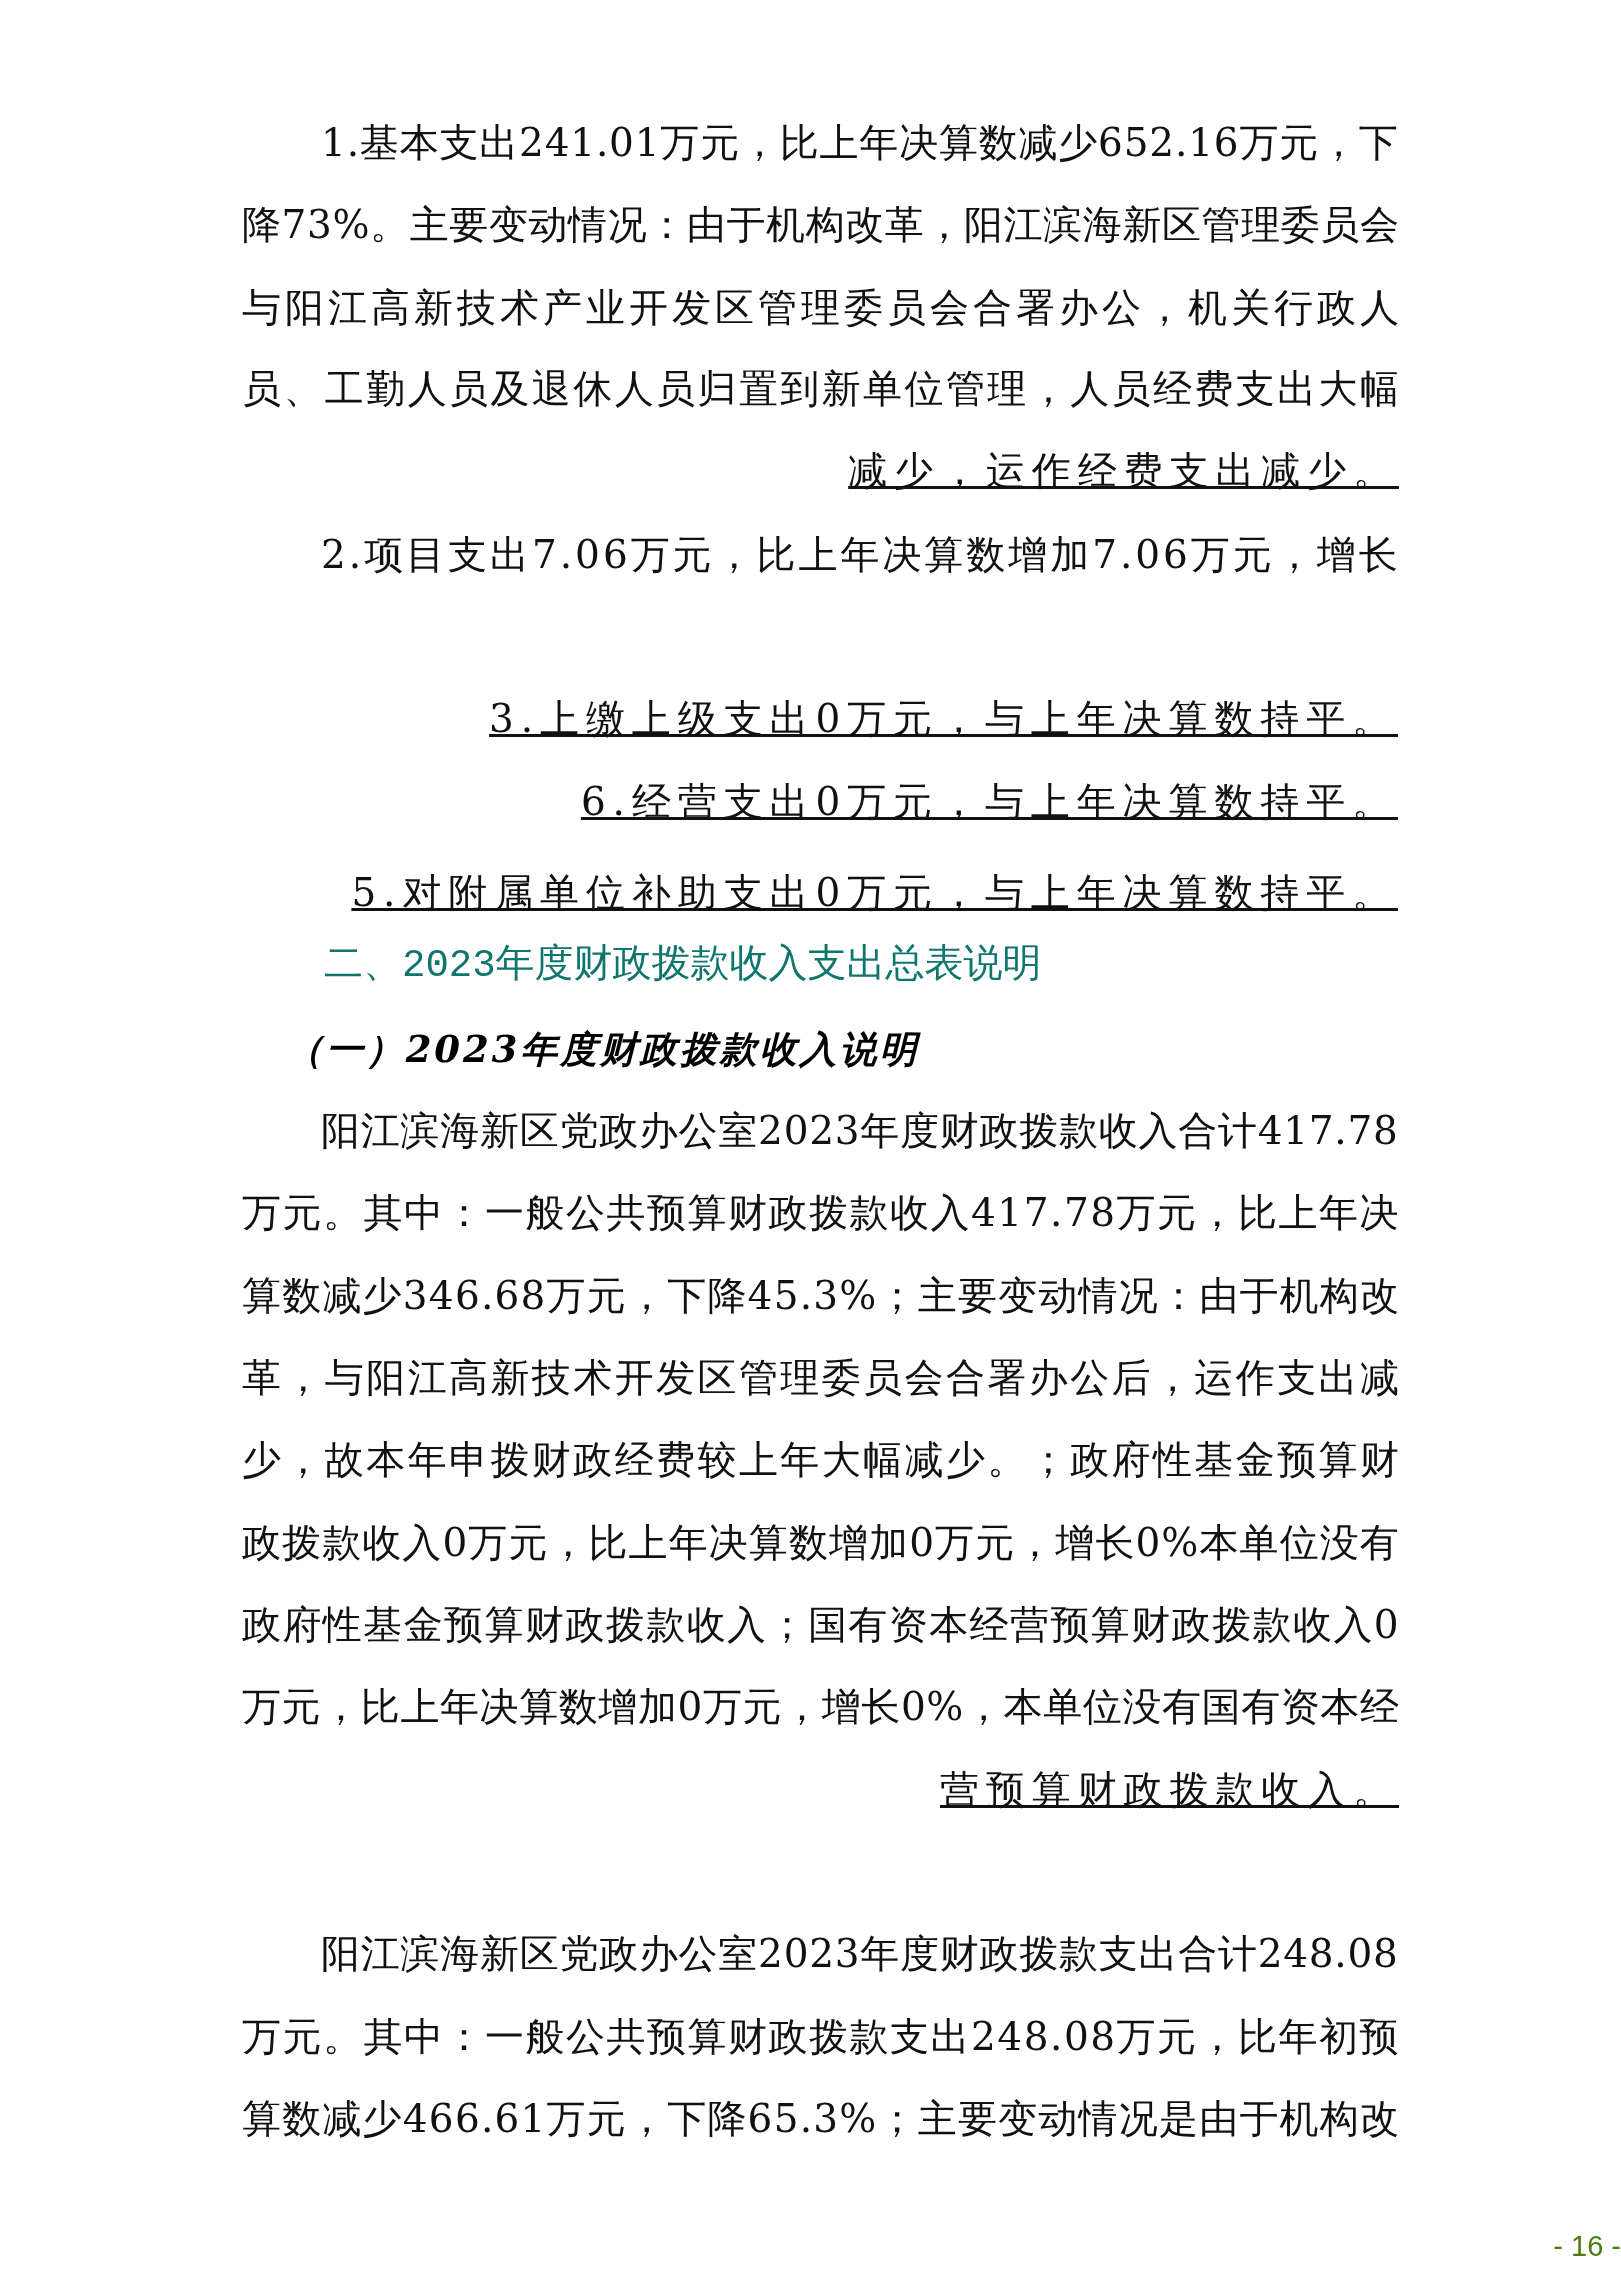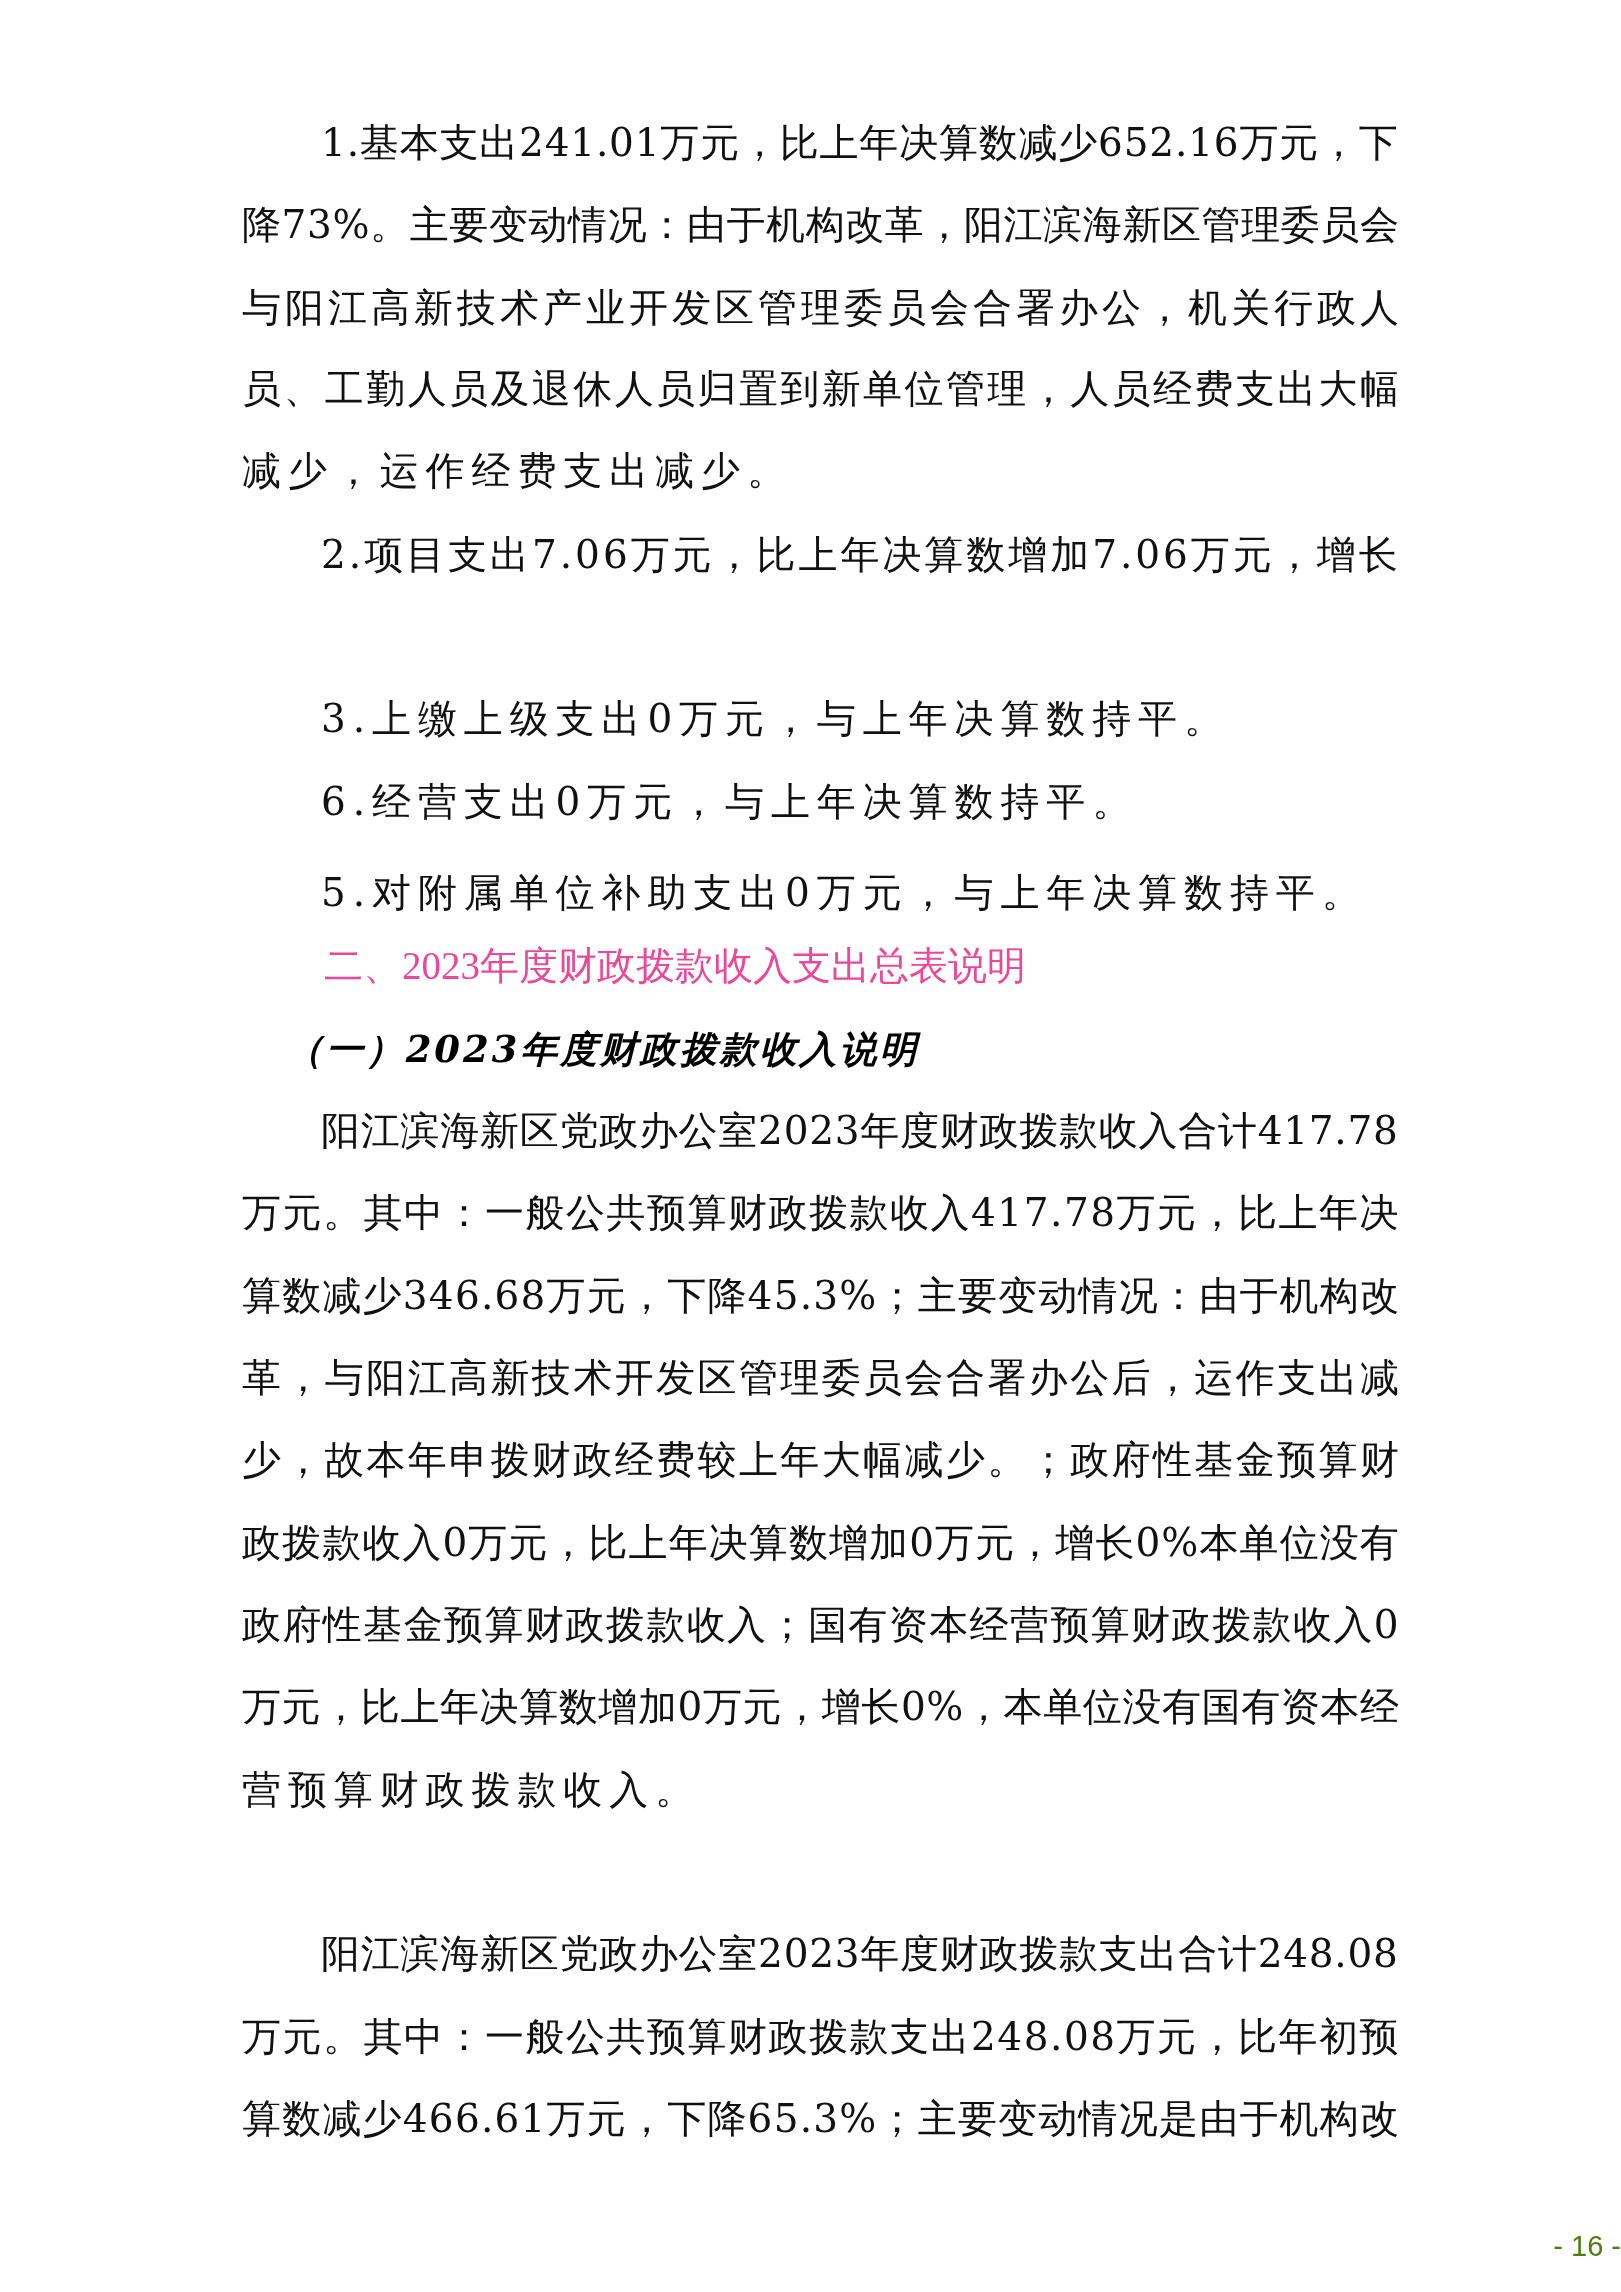--- a/index.html
+++ b/index.html
@@ -11,26 +11,26 @@
     width: 1157px;
     height: 82px;
     line-height: 82px;
     font-family: "DejaVu Serif", "Liberation Serif", serif;
     font-size: 39px;
     color: #111;
     white-space: nowrap;
     overflow: visible;
   }
   .j { text-align: justify; text-align-last: justify; }
-  .l { text-align: left; letter-spacing: 6.9px; }
+  .l { text-align: right; letter-spacing: 6.9px; text-decoration: underline; }
   .ind { left: 321px; width: 1077px; }
   .h1 {
     position: absolute; left: 324px; height: 82px; line-height: 82px;
-    font-family: Liberation Serif, serif;
-    font-size: 39px; color: #ec4899; white-space: nowrap; letter-spacing: 0px;
+    font-family: Liberation Mono, monospace;
+    font-size: 39px; color: #0f766e; white-space: nowrap; letter-spacing: 0px;
   }
   .h2 {
     position: absolute; left: 286px; height: 82px; line-height: 82px;
     font-family: "DejaVu Serif", "Liberation Serif", serif;
     font-weight: bold; font-size: 37px; color: #000; white-space: nowrap; letter-spacing: 2.9px; font-style: italic;
   }
   .pagenum {
     position: absolute; left: 0; width: 1621px; top: 2230px; text-align: right;
     font-family: "Liberation Sans", "DejaVu Sans", sans-serif; font-size: 29px; color: #4d7c0f;
   }

